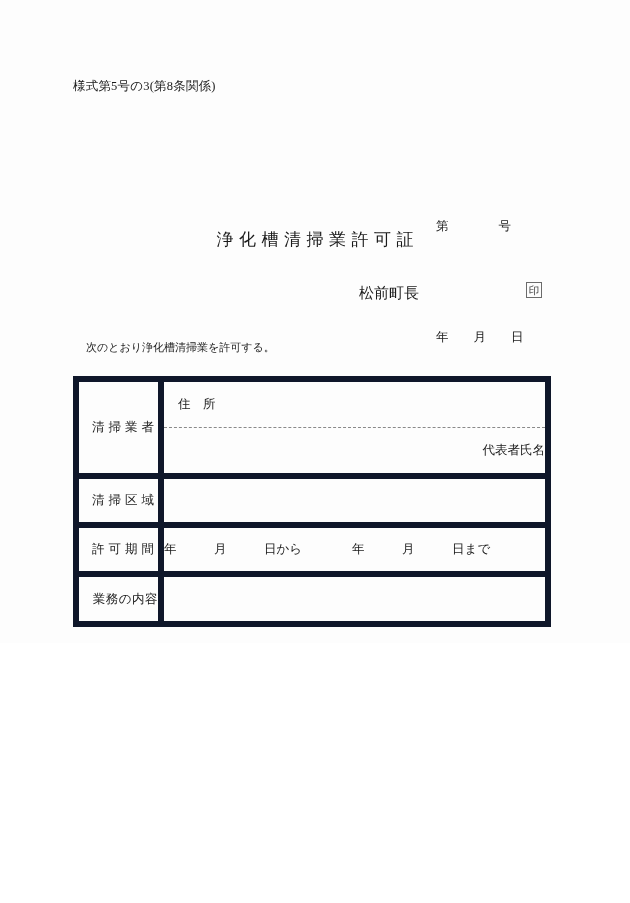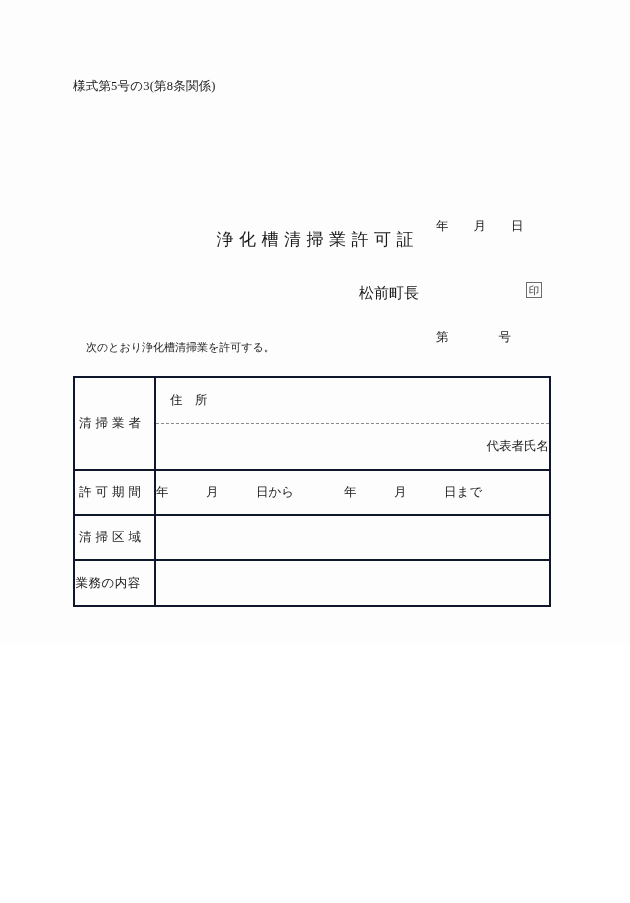--- a/index.html
+++ b/index.html
@@ -93,29 +93,29 @@
   .form-table {
     position: absolute;
     left: 73px;
     top: 376px;
     width: 478px;
     border-collapse: collapse;
     table-layout: fixed;
     font-size: 12.5px;
   }
   .form-table td {
-    border: 2px solid #0f172a;
+    border: 6px solid #0f172a;
     padding: 0;
     vertical-align: middle;
   }
   .col-label {
     width: 79px;
   }
   .label-cell {
-    text-align: left;
+    text-align: right;
     letter-spacing: 4px;
     text-indent: 4px;
     white-space: pre;
     margin-top: 16px;
   }
   .label-cell.tight {
     letter-spacing: 0.5px;
     text-indent: 0.5px;
   }
 
@@ -149,22 +149,22 @@
   .blank-cell { }
 </style>
 </head>
 <body>
 
 <div class="page">
 
   <div class="form-no">様式第5号の3(第8条関係)</div>
 
   <div class="doc-meta">
+    <span class="meta-line">第　　　　号</span>
     <span class="meta-line">年　　月　　日</span>
-    <span class="meta-line">第　　　　号</span>
   </div>
 
   <div class="doc-title">浄化槽清掃業許可証</div>
 
   <div class="issuer">松前町長</div>
   <div class="seal-box">印</div>
 
   <div class="lead">次のとおり浄化槽清掃業を許可する。</div>
 
   <table class="form-table">
@@ -179,30 +179,30 @@
               </tr>
               <tr>
                 <td>代表者氏名</td>
               </tr>
             </tbody>
           </table>
         </td>
       </tr>
 
       <tr>
+        <td class="col-label label-cell row-h-area">清掃区域</td>
+        <td class="blank-cell row-h-area"></td>
+      </tr>
+
+      <tr>
         <td class="col-label label-cell row-h-period">許可期間</td>
         <td class="period-cell row-h-period">年　　　月　　　日から　　　　年　　　月　　　日まで</td>
       </tr>
 
       <tr>
-        <td class="col-label label-cell row-h-area">清掃区域</td>
-        <td class="blank-cell row-h-area"></td>
-      </tr>
-
-      <tr>
         <td class="col-label label-cell tight row-h-work">業務の内容</td>
         <td class="blank-cell row-h-work"></td>
       </tr>
 
     </tbody>
   </table>
 
 </div>
 
 </body></html>

